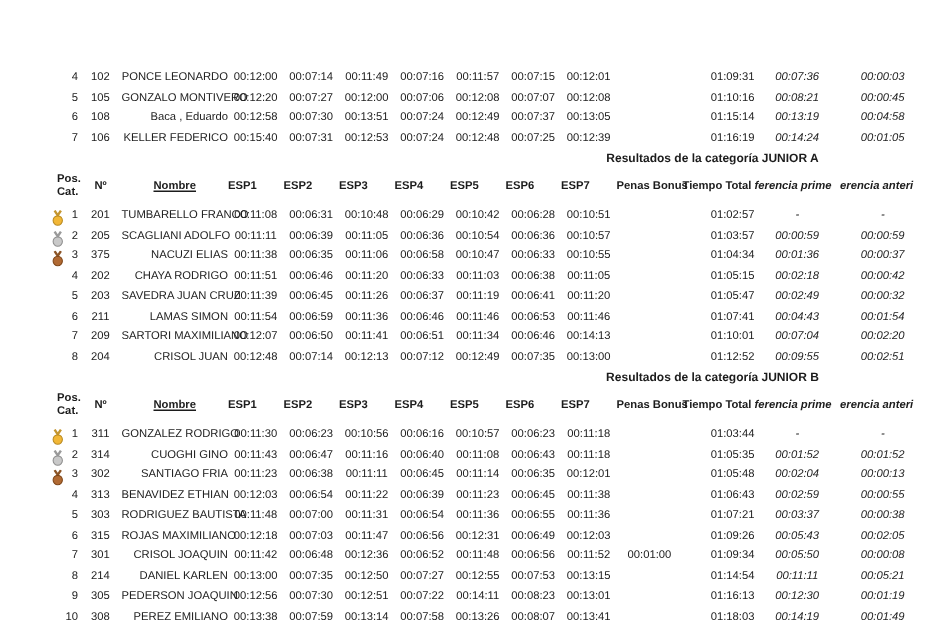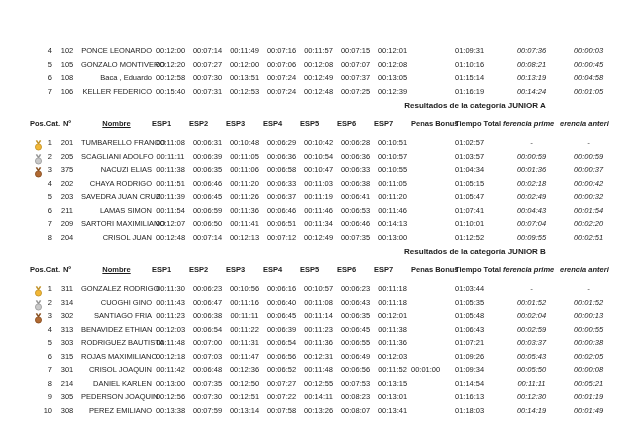--- a/index.html
+++ b/index.html
@@ -12,25 +12,25 @@
   .sheet{padding:44px 0 0 38px;width:620px;}
   .row,.hrow{display:flex;align-items:center;height:13.5px;}
   .hrow{height:24px;font-weight:bold;}
   .c{flex:0 0 auto;white-space:nowrap;line-height:1;}
   .pos{width:14px;text-align:right;position:relative;}
   .posnum{display:block;width:100%;text-align:right;}
   .medal{position:absolute;left:-4px;top:1px;width:9px;height:11px;}
   .nro{width:24px;padding-left:6px;text-align:center;}
   .nombre{width:76px;padding-left:5px;text-align:right;overflow:visible;}
   .esp{width:37px;text-align:center;}
-  .penas{width:44px;text-align:left;}
-  .total{width:48px;text-align:left;}
+  .penas{width:44px;text-align:center;}
+  .total{width:48px;text-align:right;}
   .dif{width:57px;text-align:center;font-style:italic;}
   .h{text-align:left;}
-  .pos.h{display:flex;flex-direction:row;justify-content:center;align-items:flex-start;line-height:1.15;text-align:left;}
+  .pos.h{display:flex;flex-direction:column;justify-content:center;align-items:flex-start;line-height:1.15;text-align:left;}
   .nombre.h{text-align:center;text-decoration:underline;}
   .section-title{
     font-weight:bold;font-size:8px;height:12px;line-height:12px;
     width:380px;margin-left:247px;text-align:center;margin-top:2px;
   }
 </style>
 </head>
 <body>
 
 <div class="sheet">

